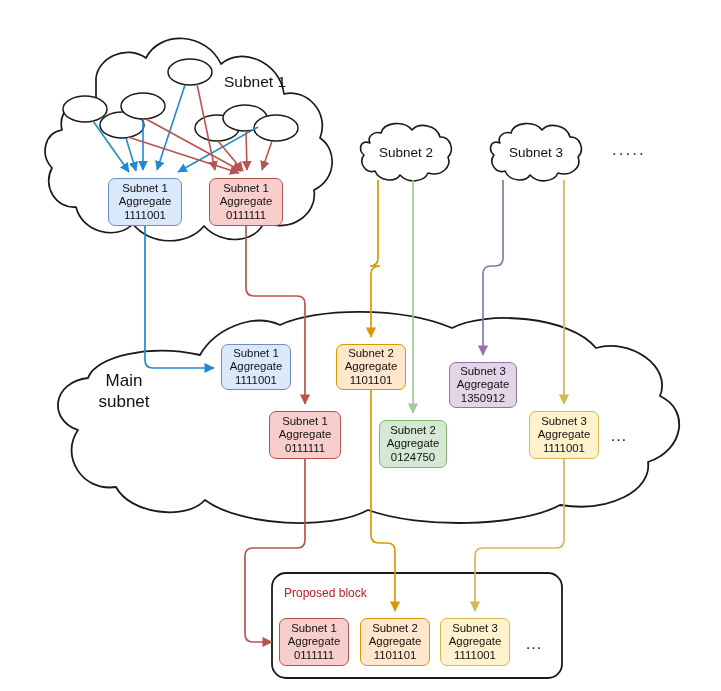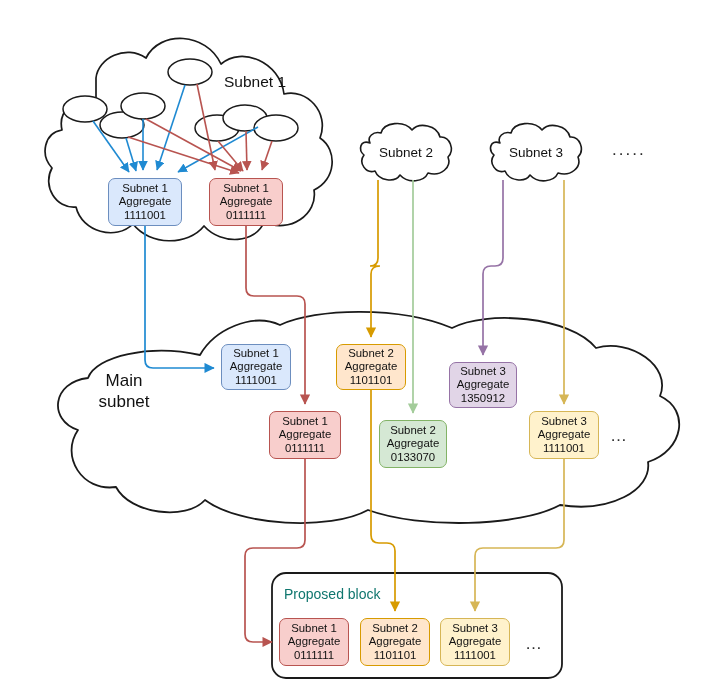--- a/index.html
+++ b/index.html
@@ -4,21 +4,21 @@
 <style>
   html,body{margin:0;padding:0;background:#ffffff;}
   body{width:721px;height:691px;font-family:"Liberation Sans",sans-serif;}
   #stage{position:relative;width:721px;height:691px;overflow:hidden;background:#fff;}
   #edges{position:absolute;left:0;top:0;width:721px;height:691px;}
   .node{position:absolute;box-sizing:border-box;border:1.4px solid #666;border-radius:7px;
         display:flex;flex-direction:column;align-items:center;justify-content:center;
         font-size:11.4px;line-height:13.6px;color:#111;text-align:center;}
   .node span{display:block;white-space:nowrap;}
   .dots{position:absolute;color:#2b2b2b;letter-spacing:2px;}
-  #pblock-title{position:absolute;font-size:14px;color:#0f766e;}
+  #pblock-title{position:absolute;font-size:12px;color:#b91c1c;}
 </style>
 </head>
 <body>
 
 <div id="stage">
 
   <svg id="edges" viewBox="0 0 721 691" xmlns="http://www.w3.org/2000/svg">
     <defs>
       <marker id="ah-blue" markerWidth="7" markerHeight="7" refX="5.6" refY="3" orient="auto">
         <path d="M0,0 L6,3 L0,6 z" fill="#1f8ad2"></path>
@@ -167,21 +167,21 @@
         <span>0111111</span>
       </div>
       <div class="node" style="left: 336px; top: 344px; width: 70px; height: 46px; background: rgb(255, 230, 204); border-color: rgb(215, 155, 0);">
         <span>Subnet 2</span>
         <span>Aggregate</span>
         <span>1101101</span>
       </div>
       <div class="node" style="left: 379px; top: 420px; width: 68px; height: 48px; background: rgb(213, 232, 212); border-color: rgb(130, 179, 102);">
         <span>Subnet 2</span>
         <span>Aggregate</span>
-        <span>0133070</span>
+        <span>0124750</span>
       </div>
       <div class="node" style="left: 449px; top: 362px; width: 68px; height: 46px; background: rgb(225, 213, 231); border-color: rgb(150, 115, 166);">
         <span>Subnet 3</span>
         <span>Aggregate</span>
         <span>1350912</span>
       </div>
       <div class="node" style="left: 529px; top: 411px; width: 70px; height: 48px; background: rgb(255, 242, 204); border-color: rgb(214, 182, 86);">
         <span>Subnet 3</span>
         <span>Aggregate</span>
         <span>1111001</span>

